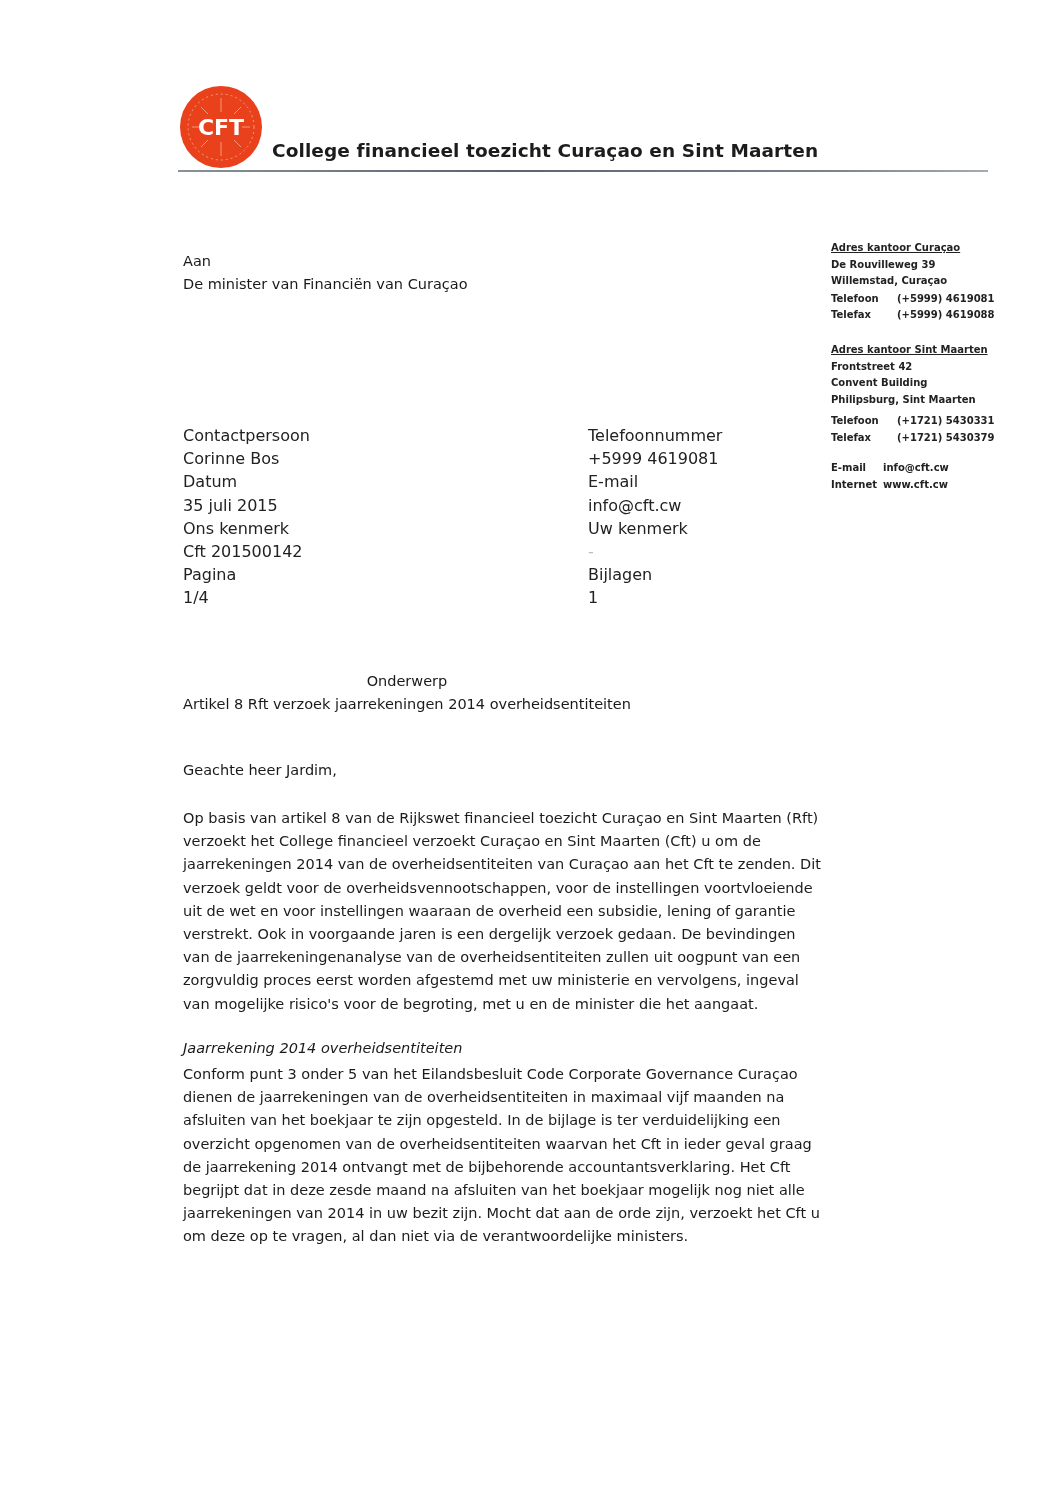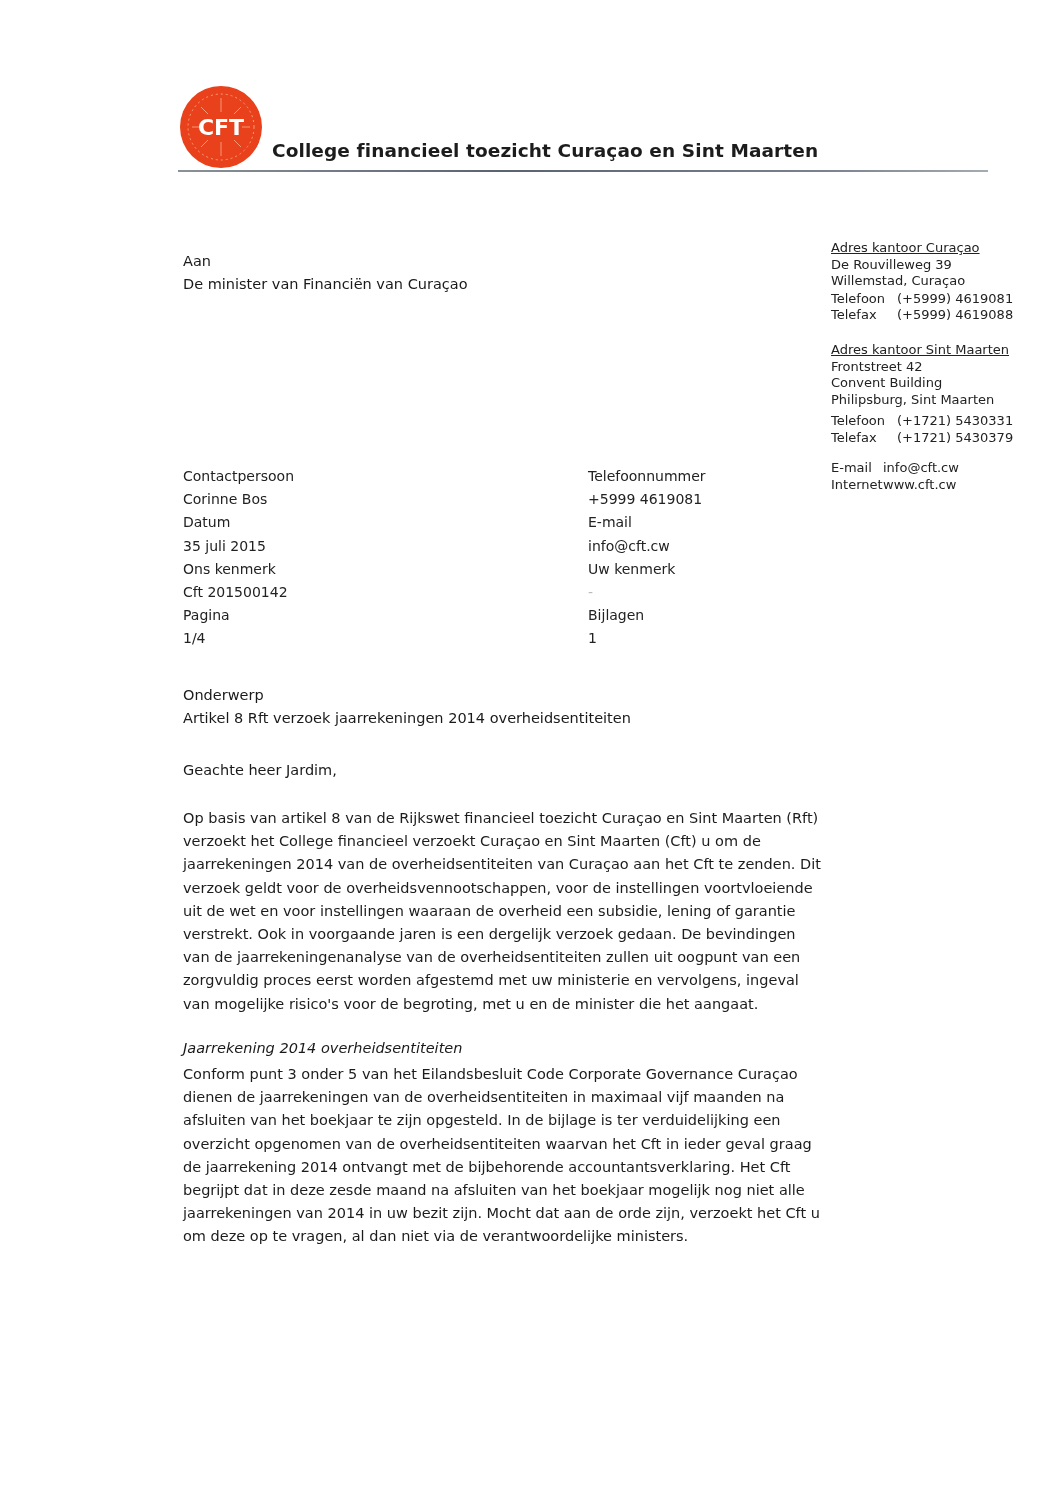--- a/index.html
+++ b/index.html
@@ -16,35 +16,35 @@
       color: #1c1c1c; letter-spacing: 0.1px; white-space: nowrap;
     }
     .header-rule {
       position: absolute; left: 178px; top: 170px; width: 810px; height: 2px;
       background: linear-gradient(to right, #8a9198, #5a6470 40%, #7a838c 80%, #a4abb2);
     }
     .addr-block {
       position: absolute; left: 183px; top: 250px; font-size: 14.5px; line-height: 23px;
     }
     .side {
-      position: absolute; left: 831px; font-size: 13px; line-height: 16.5px; color: #222;
+      position: absolute; left: 831px; font-size: 10px; line-height: 16.5px; color: #222; font-weight: bold;
     }
     .side .u { text-decoration: underline; }
     .side .row { display: flex; }
     .side .lbl { width: 66px; }
     .side1 { top: 240px; }
     .side2 { top: 342px; }
     .side3 { top: 460px; }
     .meta-col {
-      position: absolute; top: 465px; font-size: 14px; line-height: 23.2px; color: #222;
+      position: absolute; top: 424px; font-size: 16px; line-height: 23.2px; color: #222;
     }
     .meta-left { left: 183px; }
     .meta-right { left: 588px; }
     .subject {
-      position: absolute; left: 183px; top: 684px; font-size: 14.5px; line-height: 23px;
+      position: absolute; left: 183px; top: 670px; font-size: 14.5px; line-height: 23px; text-align: center;
     }
     .salutation {
       position: absolute; left: 183px; top: 762px; font-size: 14.5px;
     }
     .body-par {
       position: absolute; left: 183px; width: 720px; font-size: 14.5px; line-height: 23.2px;
       color: #1c1c1c;
     }
     .par1 { top: 807px; }
     .par2-head { position: absolute; left: 183px; top: 1040px; font-size: 14.5px; font-style: italic; }

